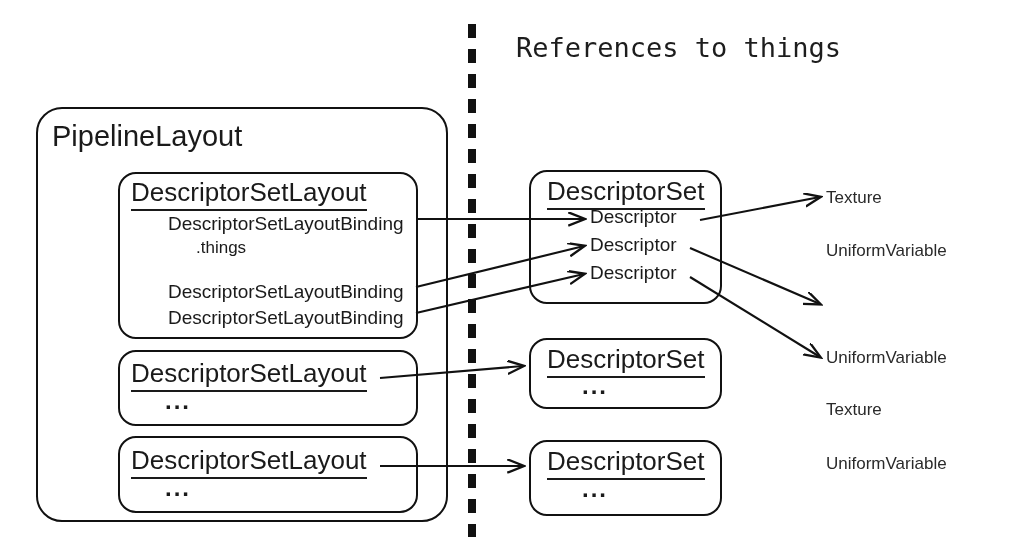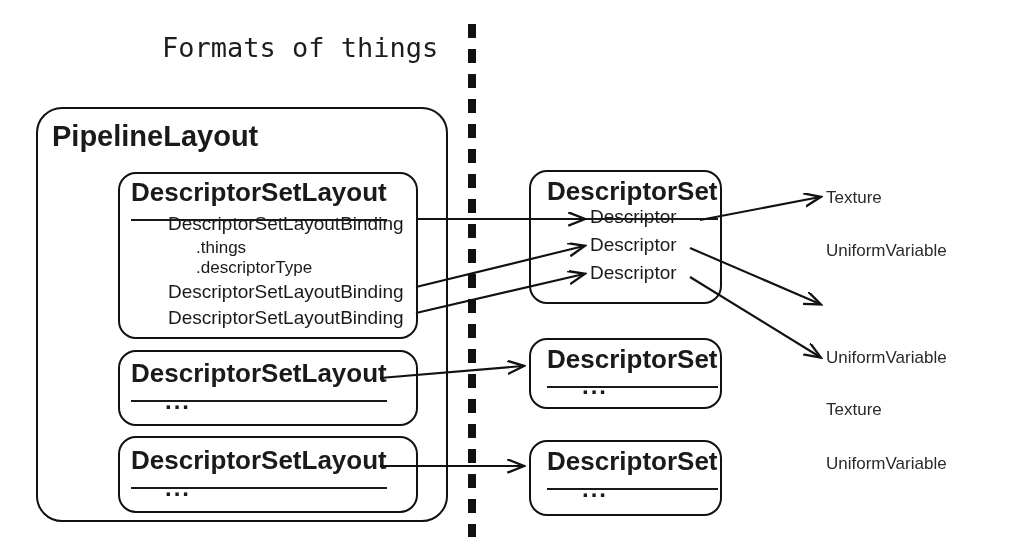--- a/index.html
+++ b/index.html
@@ -62,28 +62,28 @@
   #dsl-box-3 { left: 118px; top: 436px; width: 300px; height: 77px; }
 
   #ds-box-1 { left: 529px; top: 170px; width: 193px; height: 134px; }
   #ds-box-2 { left: 529px; top: 338px; width: 193px; height: 71px; }
   #ds-box-3 { left: 529px; top: 440px; width: 193px; height: 76px; }
 
   
   .box-title {
     position: absolute;
     font-size: 26px;
-    font-weight: 700;
+    font-weight: 400;
     white-space: nowrap;
     color: #1a1a1a;
   }
   .box-title.plain { }
   .box-title.underlined {
     border-bottom: 2.5px solid #1a1a1a;
-    padding-bottom: 11px;
+    padding-bottom: 1px;
   }
   .box-entry {
     position: absolute;
     font-size: 19px;
     font-weight: 400;
     white-space: nowrap;
     color: #1a1a1a;
   }
   .box-sub {
     position: absolute;
@@ -146,33 +146,32 @@
     left: 0; top: 0;
     width: 1009px; height: 559px;
     pointer-events: none;
   }
 </style>
 </head>
 <body>
 
 <div id="canvas">
 
-  <div class="col-header" id="hdr-formats">Formats of things</div>
+  <div class="col-header" id="hdr-references">References to things</div>
 
   <div id="divider"></div>
 
   <div class="rbox" id="pipeline-layout-box"></div>
 
   <div class="box-title plain" id="pipeline-title">PipelineLayout</div>
 
   <div class="rbox" id="dsl-box-1"></div>
   <div class="box-title underlined" id="dsl-title-1">DescriptorSetLayout</div>
   <div class="box-entry" id="dslb-1">DescriptorSetLayoutBinding</div>
   <div class="box-sub" id="dslb-sub-1">.things</div>
-  <div class="box-sub" id="dslb-sub-2">.descriptorType</div>
   <div class="box-entry" id="dslb-2">DescriptorSetLayoutBinding</div>
   <div class="box-entry" id="dslb-3">DescriptorSetLayoutBinding</div>
 
   <div class="rbox" id="dsl-box-2"></div>
   <div class="box-title underlined" id="dsl-title-2">DescriptorSetLayout</div>
   <div class="ellipsis" id="dsl-ellipsis-2">...</div>
 
   <div class="rbox" id="dsl-box-3"></div>
   <div class="box-title underlined" id="dsl-title-3">DescriptorSetLayout</div>
   <div class="ellipsis" id="dsl-ellipsis-3">...</div>

